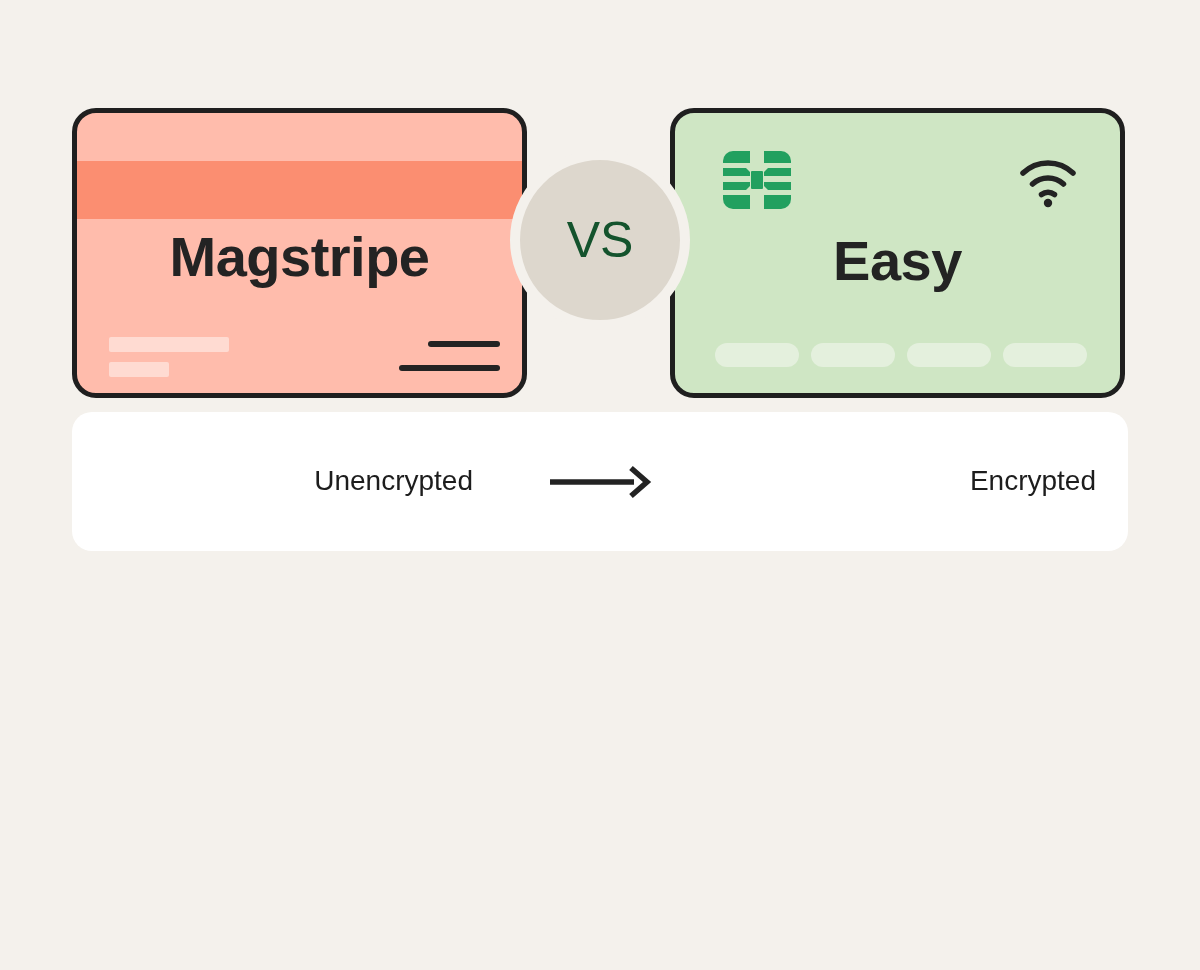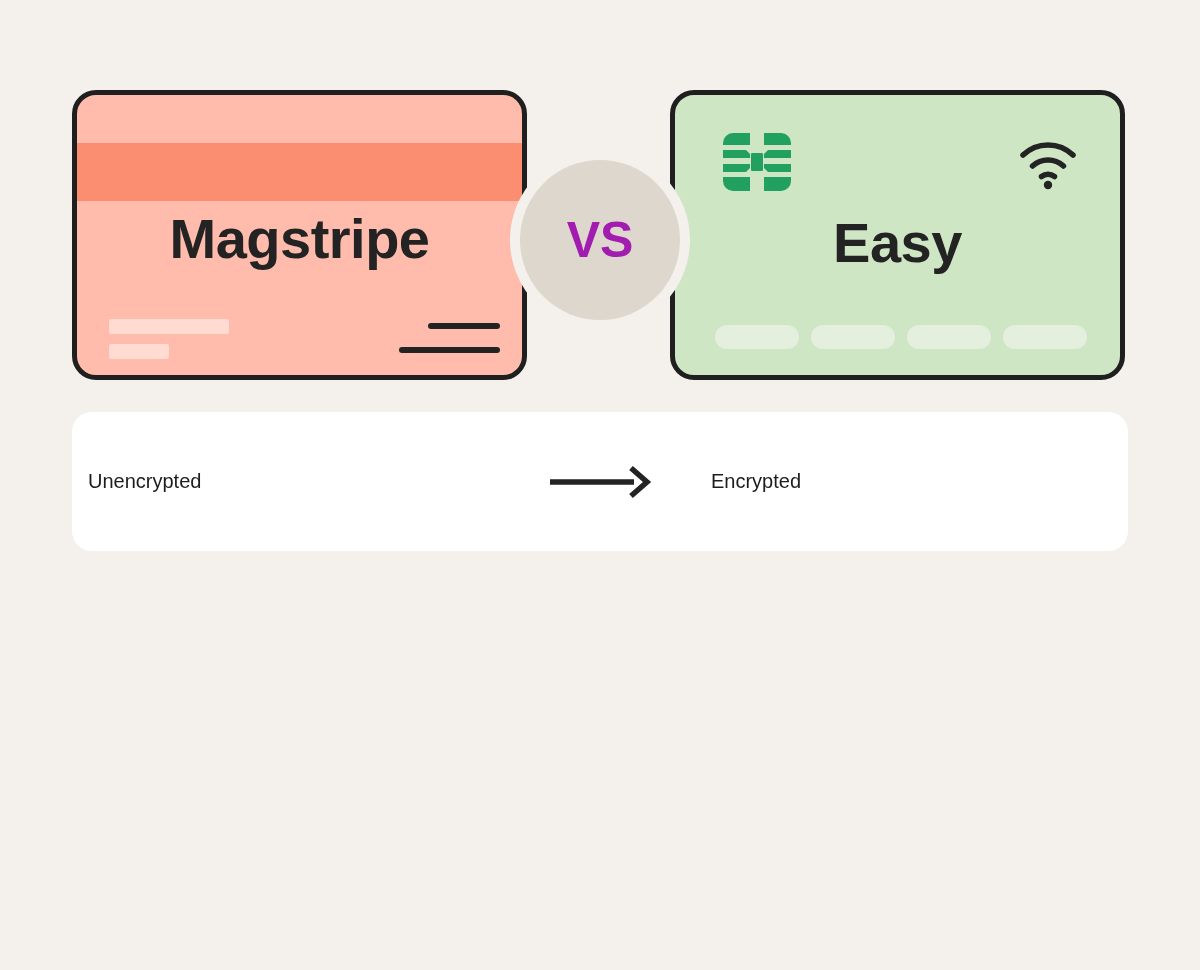--- a/index.html
+++ b/index.html
@@ -22,21 +22,21 @@
   
   .cards-row {
     position: absolute;
     left: 0;
     top: 0;
     width: 1200px;
     height: 400px;
   }
   .card {
     position: absolute;
-    top: 90px;
+    top: 108px;
     width: 455px;
     height: 290px;
     border: 5px solid #1f1f1f;
     border-radius: 24px;
     box-sizing: border-box;
     overflow: hidden;
   }
   .card-magstripe {
     left: 72px;
     background: #ffbcac;
@@ -132,22 +132,22 @@
     background: #ddd7cd;
     border: 10px solid #f4f1ec;
     box-sizing: border-box;
     display: flex;
     align-items: center;
     justify-content: center;
     z-index: 5;
   }
   .vs-text {
     font-size: 50px;
-    font-weight: bold;
-    color: #a21caf;
+    font-weight: normal;
+    color: #14532d;
     letter-spacing: 0px;
     line-height: 1;
   }
 
   
   .rows {
     position: absolute;
     left: 72px;
     top: 412px;
     width: 1056px;
@@ -160,25 +160,25 @@
     display: flex;
     align-items: center;
     box-sizing: border-box;
   }
   .row-h1 { height: 139px; }
   .row-h2 { height: 146px; }
   .row-h3 { height: 139px; }
 
   .row-side {
     flex: 1 1 0;
-    text-align: left;
-    font-size: 20px;
+    text-align: right;
+    font-size: 28px;
     color: #1d1d1d;
     line-height: 1.38;
-    padding: 0 16px;
+    padding: 0 32px;
     box-sizing: border-box;
   }
   .row-arrow {
     flex: 0 0 190px;
     display: flex;
     align-items: center;
     justify-content: center;
   }
   .row-arrow svg { display: block; }
 </style>

